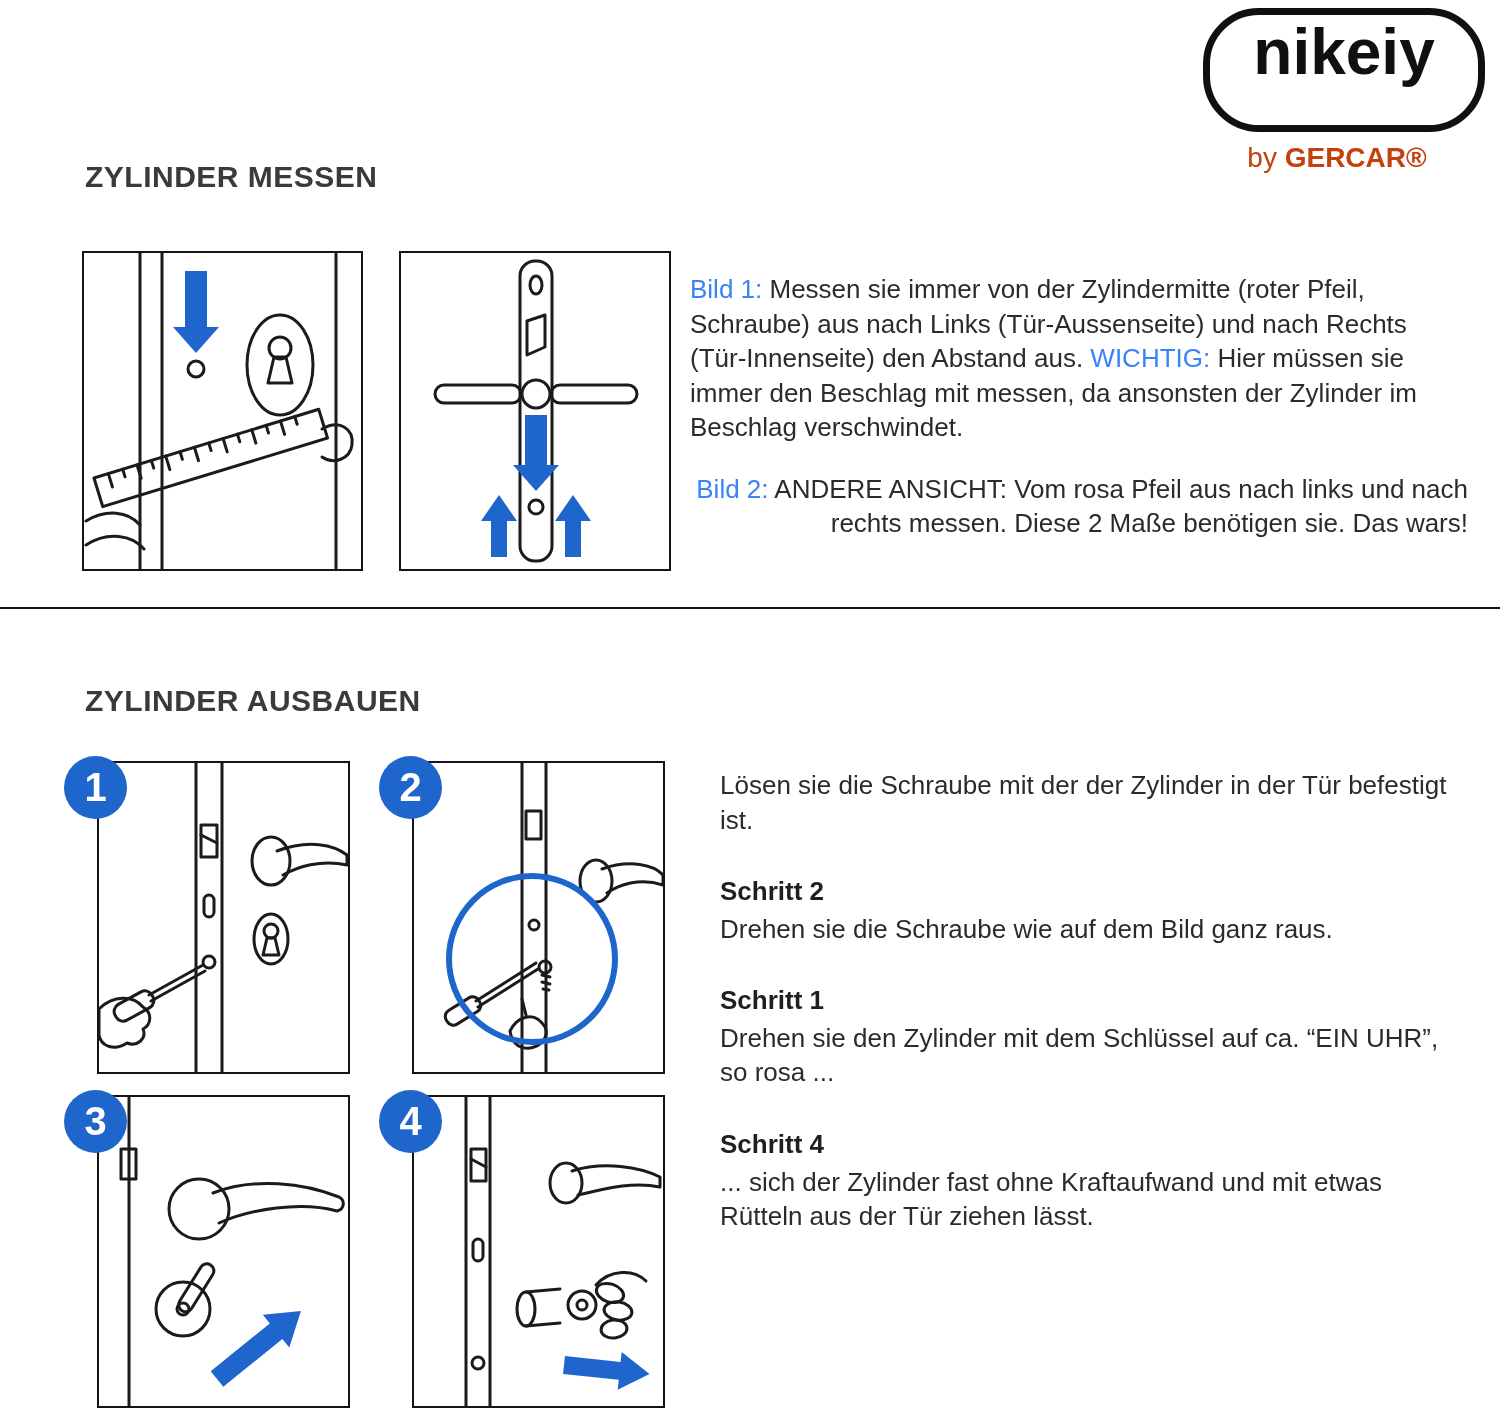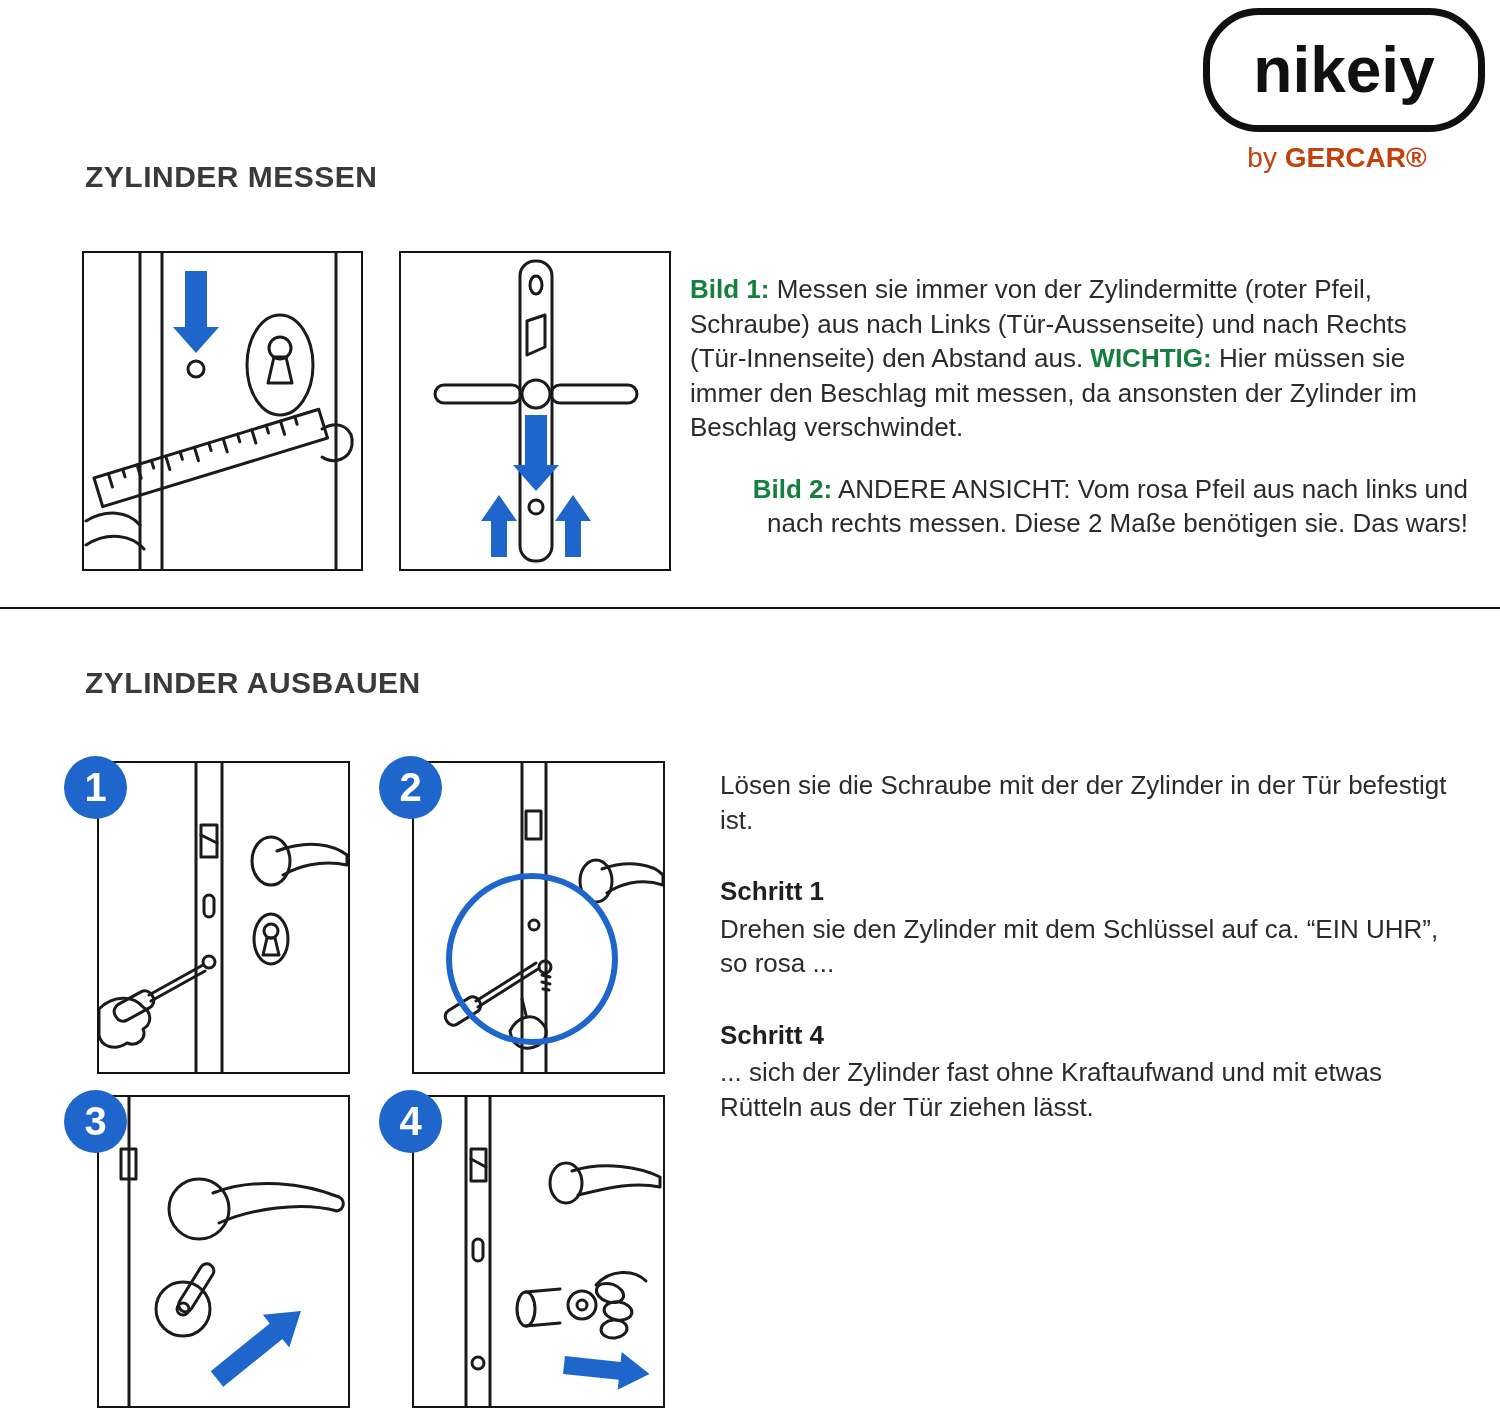--- a/index.html
+++ b/index.html
@@ -3,31 +3,31 @@
 <meta charset="utf-8">
 <style>
   :root{ --accent:#1e66cc; --ink:#1b1b1d; }
   html,body{margin:0;padding:0;background:#ffffff;}
   .page{position:relative;width:1500px;height:1421px;background:#fff;
         font-family:"Liberation Sans",sans-serif;color:#2d2d2f;overflow:hidden;}
 
   
   .logo-box{position:absolute;left:1203px;top:8px;width:268px;height:110px;
             border:7px solid #101010;border-radius:56px;
-            display:flex;align-items:center;justify-content:center;}
+            display:flex;justify-content:center;}
   .logo-text{font-size:64px;font-weight:700;color:#101010;}
   .byline{position:absolute;left:1203px;top:142px;width:268px;text-align:center;
           font-size:28px;color:#c2410c;}
   .byline b{font-weight:700;}
 
   
   .heading{position:absolute;margin:0;font-size:30px;font-weight:800;
            color:#3a3a3c;letter-spacing:0.5px;}
   .heading-measure{left:85px;top:160px;}
-  .heading-remove{left:85px;top:666px;}
+  .heading-remove{left:85px;top:684px;}
 
   .divider{position:absolute;left:0;top:607px;width:1500px;border-top:2.5px solid #111;}
 
   
   .panel{position:absolute;border:2.5px solid #141414;background:#fff;}
   .panel svg{display:block;width:100%;height:100%;}
   .panel-a{left:82px;top:251px;width:277px;height:316px;}
   .panel-b{left:399px;top:251px;width:268px;height:316px;}
   .panel-1{left:97px;top:761px;width:249px;height:309px;}
   .panel-2{left:412px;top:761px;width:249px;height:309px;}
@@ -40,21 +40,21 @@
   .badge-1{left:64px;top:756px;}
   .badge-2{left:379px;top:756px;}
   .badge-3{left:64px;top:1090px;}
   .badge-4{left:379px;top:1090px;}
 
   
   .bild-text{position:absolute;left:690px;top:272px;width:778px;
              font-size:26px;line-height:1.33;color:#2b2b2d;}
   .bild-text p{margin:0;}
   .bild-text p.second{margin-top:27px;text-align:right;}
-  .bild-text b{font-weight:700;color:#15803d;margin-top:27px;}
+  .bild-text b{font-weight:400;color:#3b82f6;margin-top:27px;}
 
   .steps{position:absolute;left:720px;top:768px;width:748px;
          font-size:26px;line-height:1.33;color:#2b2b2d;}
   .step{margin-bottom:37px;}
   .step-label{display:block;font-weight:700;color:#1f1f21;margin-bottom:3px;}
 
   
   .line-art{stroke:var(--ink);stroke-width:3;fill:none;
             stroke-linecap:round;stroke-linejoin:round;}
 </style>
@@ -236,20 +236,24 @@
   <div class="badge badge-1">1</div>
   <div class="badge badge-2">2</div>
   <div class="badge badge-3">3</div>
   <div class="badge badge-4">4</div>
 
   <div class="steps">
     <div class="step">
       <div class="step-text">Lösen sie die Schraube mit der der Zylinder in der Tür befestigt ist.</div>
     </div>
     <div class="step">
+      <b class="step-label">Schritt 2</b>
+      <div class="step-text">Drehen sie die Schraube wie auf dem Bild ganz raus.</div>
+    </div>
+    <div class="step">
       <b class="step-label">Schritt 1</b>
       <div class="step-text">Drehen sie den Zylinder mit dem Schlüssel auf ca. “EIN UHR”, so rosa ...</div>
     </div>
     <div class="step">
       <b class="step-label">Schritt 4</b>
       <div class="step-text">... sich der Zylinder fast ohne Kraftaufwand und mit etwas Rütteln aus der Tür ziehen lässt.</div>
     </div>
   </div>
 
 </div>

